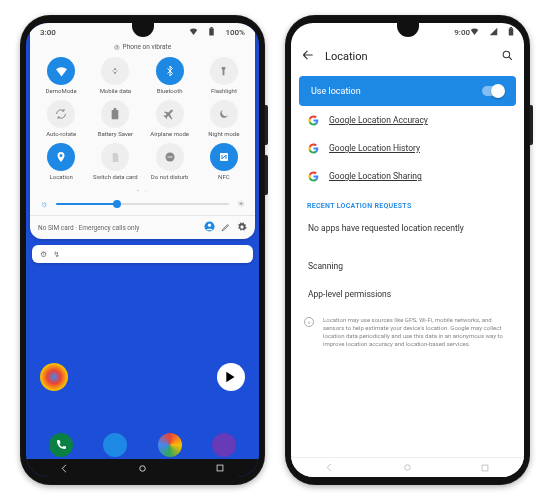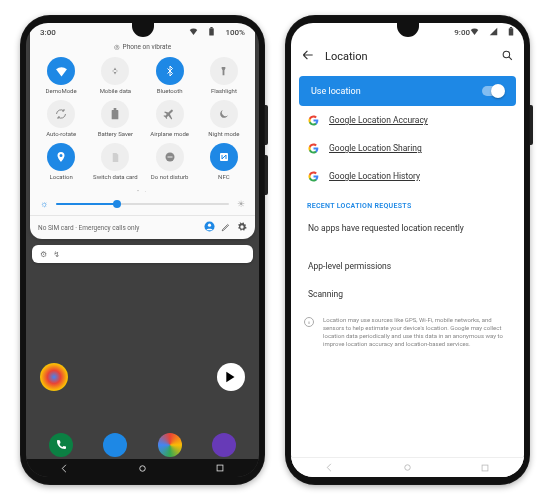--- a/index.html
+++ b/index.html
@@ -16,21 +16,21 @@
     padding: 8px 6px 8px 6px;
     position: relative;
     box-shadow: 0 2px 6px rgba(0,0,0,.3), inset 0 0 2px rgba(255,255,255,.1);
   }
   .screen {
     width: 100%; height: 100%;
     background: #fff; border-radius: 22px;
     overflow: hidden; position: relative;
     display: flex; flex-direction: column;
   }
-  .screen-dark { background: #404040; }
+  .screen-dark { background: #1d4ed8; }
   .notch {
     position: absolute; top: 0; left: 50%; transform: translateX(-50%);
     width: 22px; height: 14px; background: #111;
     border-radius: 0 0 14px 14px; z-index: 30;
   }
   .side-btn {
     position: absolute; right: -3px; width: 3px; background: #222;
     border-radius: 0 2px 2px 0;
   }
   .status-bar {
@@ -424,41 +424,41 @@
         </div>
         <div class="g-item">
           <span class="g-icon">
             <svg width="11" height="11" viewBox="0 0 48 48">
               <path fill="#4285F4" d="M45 24c0-1.5-.1-3-.4-4.4H24v8.4h11.8c-.5 2.8-2 5.1-4.4 6.7v5.5h7.1C42.6 36 45 30.6 45 24z"></path>
               <path fill="#34A853" d="M24 46c5.9 0 10.9-2 14.5-5.3l-7.1-5.5c-2 1.3-4.5 2.1-7.4 2.1-5.7 0-10.5-3.8-12.2-9H4.5v5.7C8.1 41.4 15.4 46 24 46z"></path>
               <path fill="#FBBC05" d="M11.8 28.3c-.4-1.3-.7-2.7-.7-4.3s.3-3 .7-4.3v-5.7H4.5C3 17 2 20.4 2 24s1 7 2.5 10l7.3-5.7z"></path>
               <path fill="#EA4335" d="M24 10.7c3.2 0 6.1 1.1 8.4 3.3l6.3-6.3C34.9 4 29.9 2 24 2 15.4 2 8.1 6.6 4.5 14l7.3 5.7c1.7-5.2 6.5-9 12.2-9z"></path>
             </svg>
           </span>
-          <span>Google Location Sharing</span>
+          <span>Google Location History</span>
         </div>
         <div class="g-item">
           <span class="g-icon">
             <svg width="11" height="11" viewBox="0 0 48 48">
               <path fill="#4285F4" d="M45 24c0-1.5-.1-3-.4-4.4H24v8.4h11.8c-.5 2.8-2 5.1-4.4 6.7v5.5h7.1C42.6 36 45 30.6 45 24z"></path>
               <path fill="#34A853" d="M24 46c5.9 0 10.9-2 14.5-5.3l-7.1-5.5c-2 1.3-4.5 2.1-7.4 2.1-5.7 0-10.5-3.8-12.2-9H4.5v5.7C8.1 41.4 15.4 46 24 46z"></path>
               <path fill="#FBBC05" d="M11.8 28.3c-.4-1.3-.7-2.7-.7-4.3s.3-3 .7-4.3v-5.7H4.5C3 17 2 20.4 2 24s1 7 2.5 10l7.3-5.7z"></path>
               <path fill="#EA4335" d="M24 10.7c3.2 0 6.1 1.1 8.4 3.3l6.3-6.3C34.9 4 29.9 2 24 2 15.4 2 8.1 6.6 4.5 14l7.3 5.7c1.7-5.2 6.5-9 12.2-9z"></path>
             </svg>
           </span>
-          <span>Google Location History</span>
+          <span>Google Location Sharing</span>
         </div>
       </div>
 
     <div class="section-hdr">RECENT LOCATION REQUESTS</div>
     <div class="plain-item">No apps have requested location recently</div>
 
     <div style="height:10px"></div>
+    <div class="plain-item">Scanning</div>
     <div class="plain-item">App-level permissions</div>
-    <div class="plain-item">Scanning</div>
 
     <div class="footer-note">
       <span>
         <svg width="12" height="12" viewBox="0 0 24 24" fill="none" stroke="#aaa" stroke-width="2">
             <circle cx="12" cy="12" r="9"></circle>
             <path d="M12 8h.01M12 11v5"></path>
           </svg>
       </span>
       <span>Location may use sources like GPS, Wi-Fi, mobile networks, and sensors to help estimate your device's location. Google may collect location data periodically and use this data in an anonymous way to improve location accuracy and location-based services.</span>
     </div>

